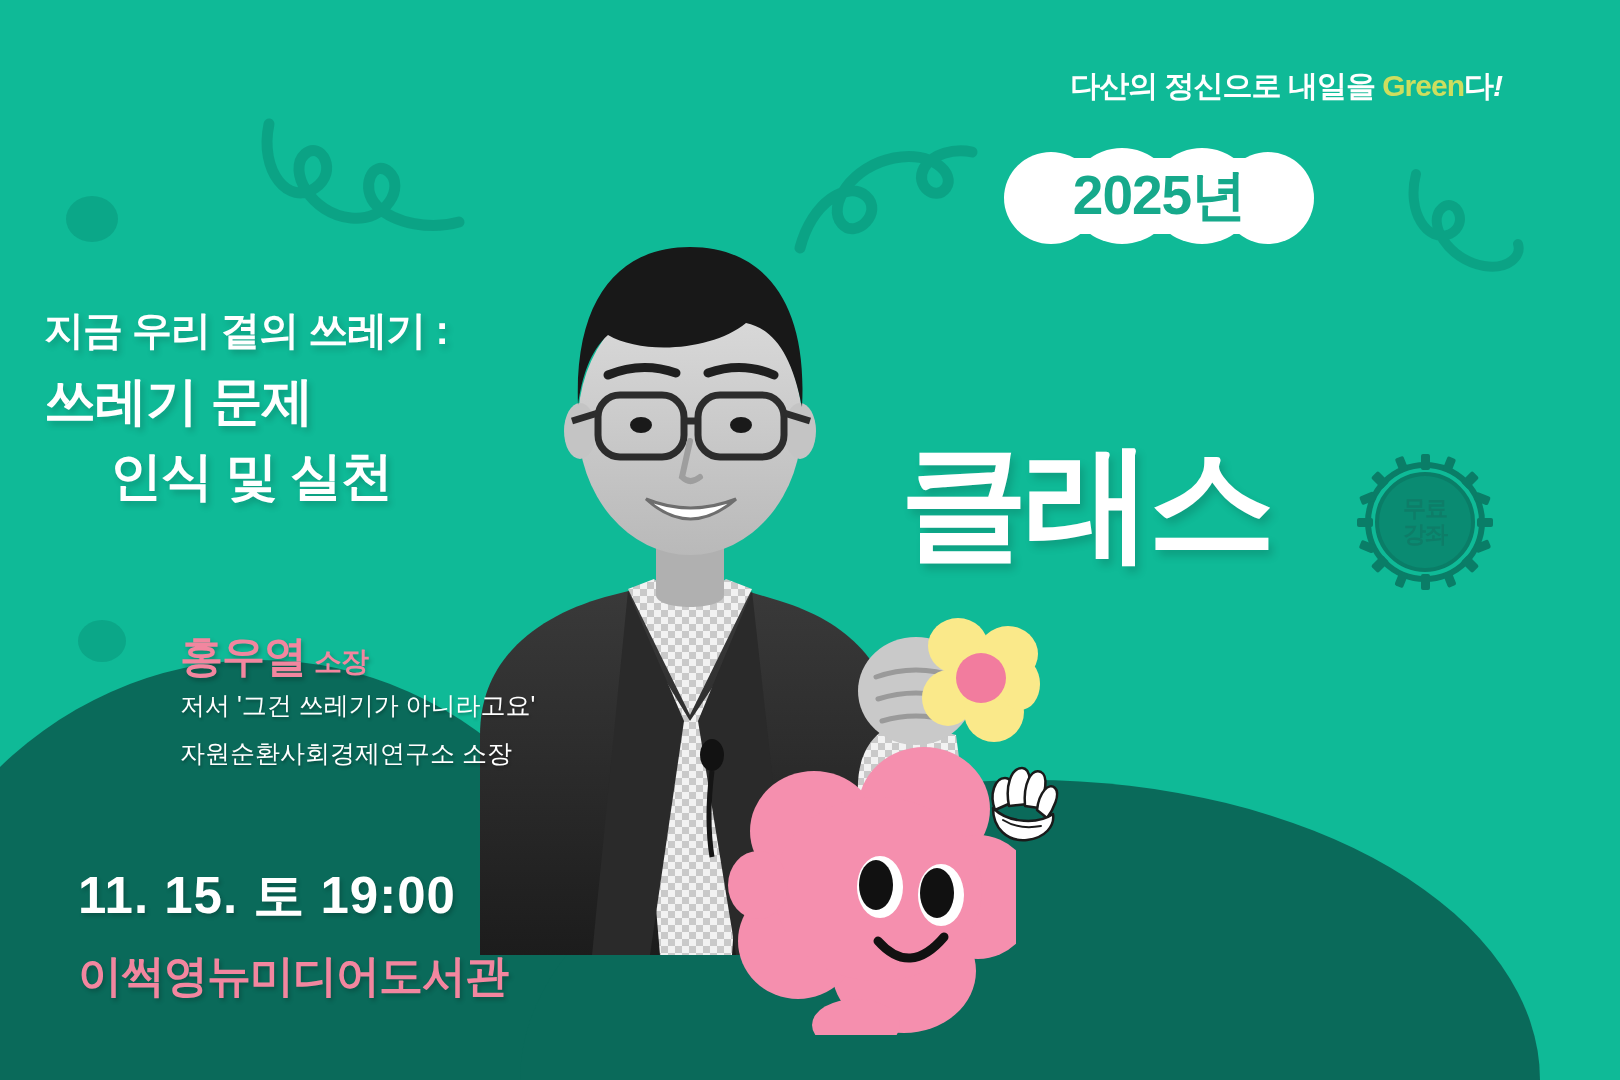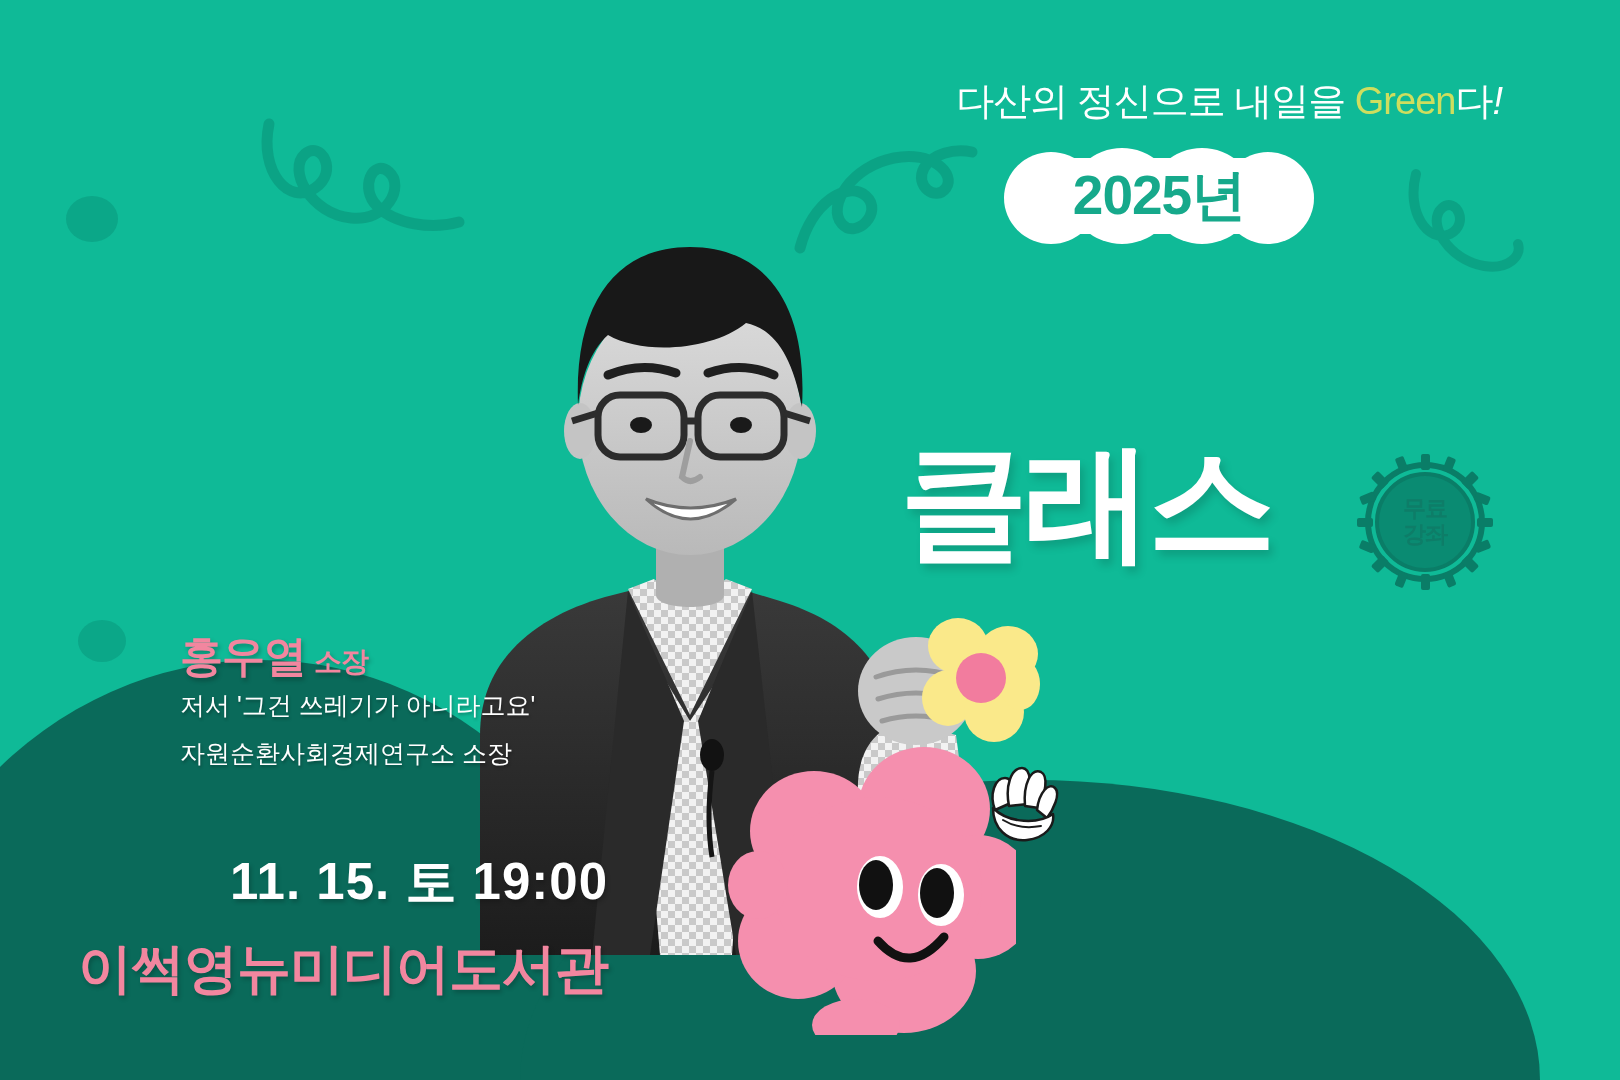--- a/index.html
+++ b/index.html
@@ -50,34 +50,34 @@
     color:#F2869F; font-weight:bold; font-size:43px; letter-spacing:-1px;
     text-shadow:2px 3px 4px rgba(0,0,0,.25);
   }
   .speaker .name .role { font-size:28px; margin-left:8px; }
   .speaker .sub {
     color:#FFFFFF; font-size:25px; margin-top:12px; line-height:1.42;
     text-shadow:1px 2px 3px rgba(0,0,0,.3);
   }
 
   
-  .bottom { position:absolute; left:78px; bottom:74px;text-align:right; }
+  .bottom { position:absolute; left:78px; bottom:74px; }
   .bottom .date {
     color:#FFFFFF; font-weight:bold; font-size:51px; letter-spacing:1px;
     text-shadow:2px 3px 4px rgba(0,0,0,.2);
   }
   .bottom .venue {
-    color:#F2869F; font-weight:bold; font-size:54px; margin-top:16px;
+    color:#F2869F; font-weight:bold; font-size:44px; margin-top:16px;
     letter-spacing:-1px; text-shadow:2px 3px 4px rgba(0,0,0,.2);
   }
 
   
   .tagline {
-    position:absolute; right:118px; top:76px;
-    font-size:38px; font-weight:normal; color:#FFFFFF;
+    position:absolute; right:118px; top:66px;
+    font-size:30px; font-weight:bold; color:#FFFFFF;
     letter-spacing:-1px; white-space:nowrap;
   }
   .tagline .green { color:#CEDE5E; }
   .tagline .bang  { color:#FFFFFF; font-style:italic; }
 
   
   .year-wrap { position:absolute; left:1004px; top:148px; width:310px; height:96px; }
   .year-bubble { position:absolute; inset:0; }
   .year-bubble span.b {
     position:absolute; background:#FFFFFF; border-radius:50%;
@@ -206,20 +206,25 @@
       <path d="M352 616 Q346 664 352 702" stroke="#151515" stroke-width="5" fill="none"></path>
 
       <g fill="none" stroke="#474747" stroke-width="3">
         <circle cx="476" cy="640" r="7"></circle>
         <circle cx="478" cy="662" r="7"></circle>
         <circle cx="480" cy="684" r="7"></circle>
       </g>
     </svg>
   </div>
 
+  <div class="headline">
+    <span class="l1">지금 우리 곁의 쓰레기 :</span>
+    <span class="l2">쓰레기 문제</span>
+    <span class="l3">인식 및 실천</span>
+  </div>
 
   <div class="speaker">
     <div class="name">
       <span>홍우열</span><span class="role">소장</span>
     </div>
     <div class="sub" style="margin-top:2px;">저서 '그건 쓰레기가 아니라고요'</div>
     <div class="sub">자원순환사회경제연구소 소장</div>
   </div>
 
   <div class="bottom">

